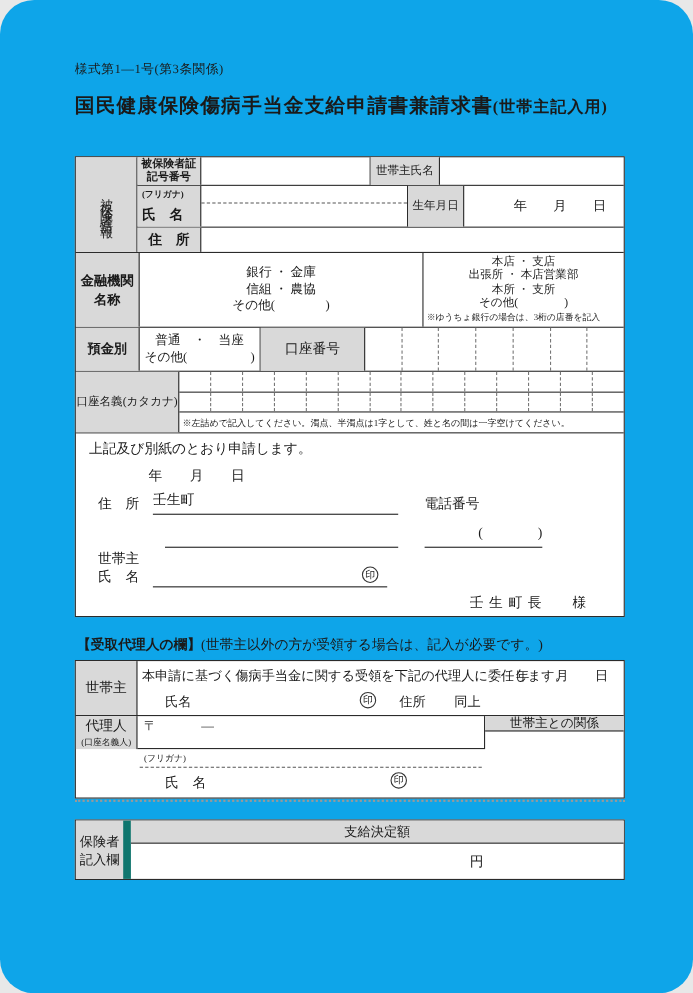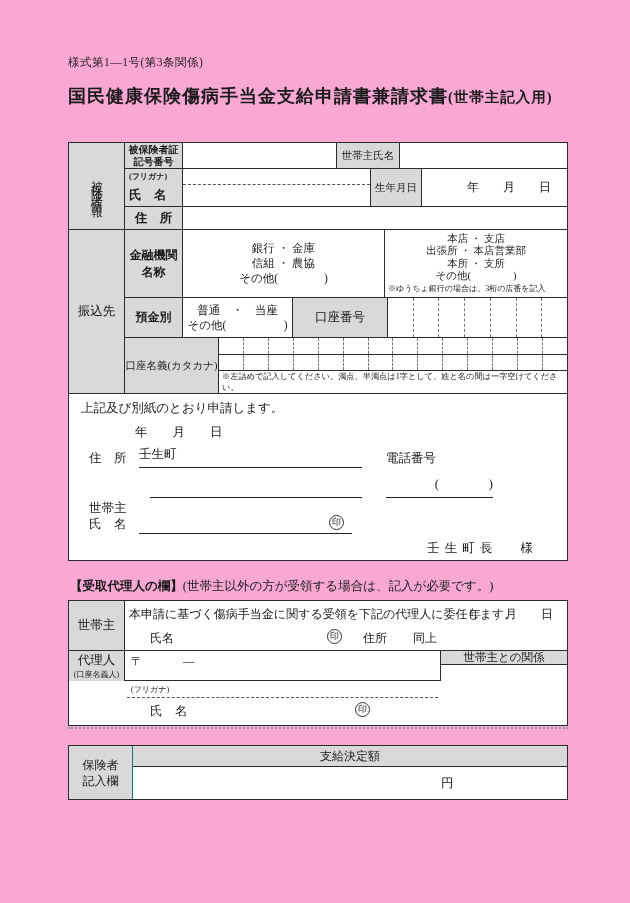--- a/index.html
+++ b/index.html
@@ -1,18 +1,18 @@
 <!DOCTYPE html>
 <html><head>
 <meta charset="utf-8">
 <style>
   * { margin:0; padding:0; box-sizing:border-box; }
   html,body { background:#e8e8e8; }
   body { font-family:"Liberation Serif","DejaVu Serif",serif; color:#1a1a1a; }
-  .page { position:relative; width:630px; height:903px; background:#f9a8d4; margin:0 auto; overflow:hidden; }
+  .page { position:relative; width:630px; height:903px; background:#0ea5e9; margin:0 auto; overflow:hidden;border-radius:31px; }
 
   .form-no { position:absolute; left:68px; top:55px; font-size:11.5px; letter-spacing:.5px; }
   .title { position:absolute; left:68px; top:84px; font-size:18px; font-weight:bold; letter-spacing:1px; }
   .title .suffix { font-size:14.5px; font-weight:bold; }
 
   
   .box { position:absolute; border:1px solid #2b2b2b; background:#fff; }
   .cell { border-right:1px solid #2b2b2b; position:relative; }
   .cell:last-child { border-right:none; }
   .row { display:flex; border-bottom:1px solid #2b2b2b; }
@@ -76,21 +76,21 @@
   .postal-row { height:30px; border-bottom:1px solid #2b2b2b; position:relative; }
   .agent-name-row { flex:1; position:relative; }
   .relation-cell { height:14px; background:#d9d9d9; border-bottom:1px solid #2b2b2b;
                    display:flex; align-items:center; justify-content:center; font-size:11.5px; }
   .dotline { position:absolute; left:2px; right:2px; top:16px; border-bottom:1px dashed #555; }
 
   .dot-sep { position:absolute; left:68px; top:727px; width:500px; border-top:2px dotted #999; }
 
   
   .tbl3 { left:68px; top:745px; width:500px; height:55px; display:flex; }
-  .tbl3 .side3 { width:64px; background:#d9d9d9; border-right:1px solid #0f766e;
+  .tbl3 .side3 { width:50px; background:#d9d9d9; border-right:7px solid #0f766e;
                  display:flex; align-items:center; justify-content:center; text-align:center;
                  font-size:12px; line-height:16px; }
   .tbl3-body { flex:1; display:flex; flex-direction:column; }
   .amount-header { height:21px; background:#d9d9d9; border-bottom:1px solid #2b2b2b;
                    display:flex; align-items:center; justify-content:center; font-size:12px; }
   .amount-body { flex:1; position:relative; }
 </style>
 </head>
 <body>
 
@@ -127,23 +127,20 @@
           <div class="cell w145 date-cell prespace">年　　月　　日</div>
         </div>
         <div class="row rowA3">
           <div class="cell lbl w58 fs125">住　所</div>
           <div class="cell flex1"></div>
         </div>
       </div>
     </div>
 
     <div class="sect" style="height:164px;">
-      <div class="side">
-        <span class="fs125">振込先</span>
-      </div>
       <div class="sect-body">
         <div class="row rowB1">
           <div class="cell lbl w58 fs12 pre">金融機関
 名称</div>
           <div class="cell flex1 opt-cell fs115 pre">銀行 ・ 金庫
 信組 ・ 農協
 その他(　　　　)</div>
           <div class="cell w182 branch-cell">
             <div class="fs105 pre" style="line-height:12.5px;">本店 ・ 支店
 出張所 ・ 本店営業部

